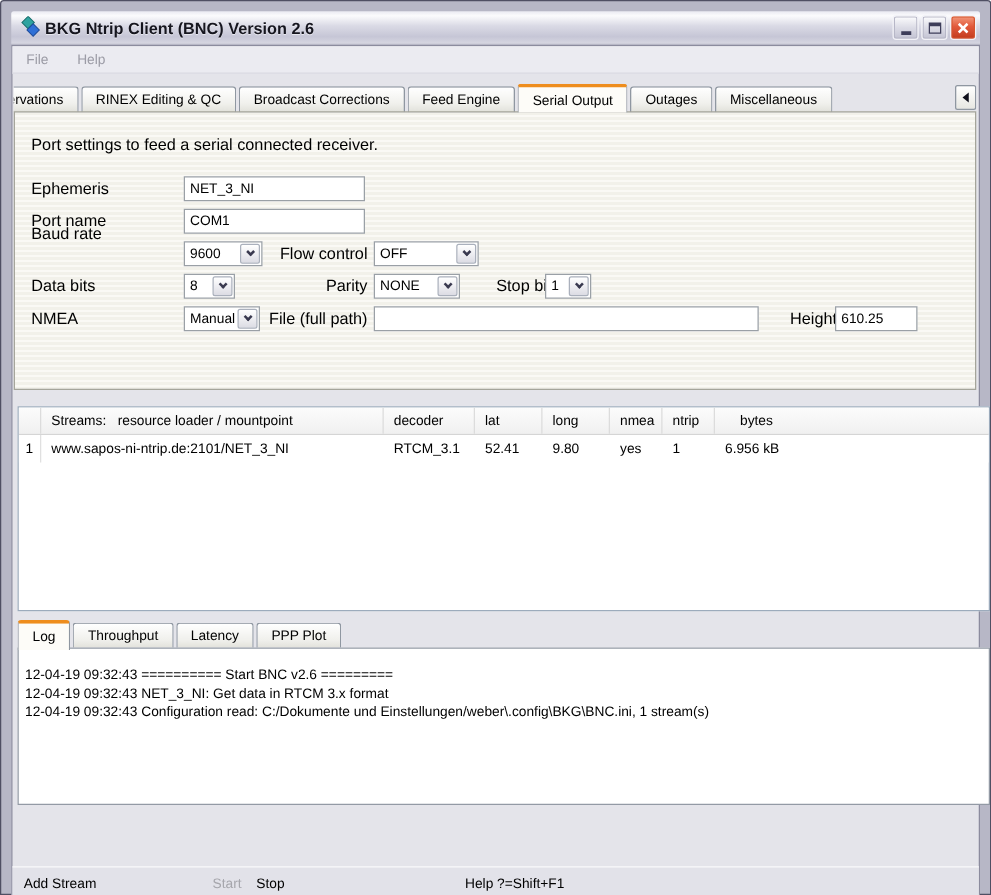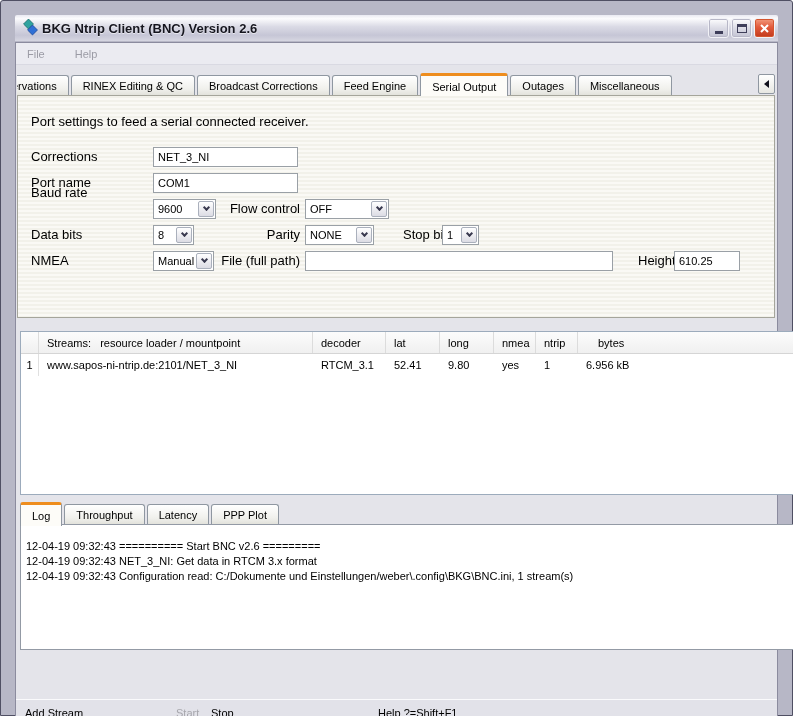--- a/index.html
+++ b/index.html
@@ -1,21 +1,21 @@
 <!DOCTYPE html>
 <html><head>
 <meta charset="utf-8">
 <style>
   * { box-sizing: border-box; margin: 0; padding: 0; font-family: "Liberation Sans", sans-serif; }
   body { background: #ffffff; }
 
   #win {
     position: relative; width: 793px; height: 716px;
     border: 1px solid #4f4f63; background: #b7b7c6;
-    padding: 14px; border-radius: 3px 3px 0 0;
+    padding: 8px; border-radius: 3px 3px 0 0;
   }
 
   
   .titlebar {
     position: relative; height: 26px; border-radius: 2px 2px 0 0;
     background: linear-gradient(180deg,#eaeaf2 0%,#fbfbfd 14%,#dadae5 45%,#c6c6d6 78%,#d6d6e1 100%);
     display: flex; align-items: center; padding: 0 3px;
   }
   .app-icon { width: 18px; height: 18px; margin: 0 3px 0 3px; }
   .title { font-size: 13px; font-weight: bold; color: #16161f; text-shadow: 0 1px 0 rgba(255,255,255,.55); }
@@ -23,21 +23,21 @@
   .wbtn { width: 21px; height: 20px; border: 1px solid #f2f2f7; border-radius: 3px;
           display: flex; align-items: center; justify-content: center; }
   .wbtn.minmax { background: linear-gradient(180deg,#fdfdfe,#dcdce6 50%,#c3c3d3); box-shadow: inset 0 0 0 1px #b7b7c7; }
   .min-glyph { width: 8px; height: 3px; background: #3e3e5a; margin-top: 9px; }
   .max-glyph { width: 10px; height: 9px; border: 1px solid #3e3e5a; border-top-width: 3px; }
   .wbtn.close { background: linear-gradient(180deg,#f29a7d 0%,#e25a3c 45%,#c43c1f 95%); box-shadow: inset 0 0 0 1px #d4552f; }
 
   
   .client { position: relative; height: 684px; margin-top: 1px; border: 1px solid #8b8b9e; background: #e4e4ea; }
   .menubar { position: absolute; left: 0; top: 0; right: 0; height: 22px; background: #ebebf1;
-             border-bottom: 1px solid #d9d9e2; display: flex; align-items: center; gap: 30px;
+             border-bottom: 1px solid #d9d9e2; display: flex; align-items: center; gap: 23px;
              padding-left: 11px; font-size: 11px; color: #9b9ba5; }
 
   
   .tabbar { position: absolute; left: 1px; right: 2px; top: 28px; height: 25px;
             display: flex; align-items: flex-end; overflow: hidden; }
   .tab { height: 21px; padding: 4px 11px 0 11px; font-size: 11px; color: #000;
          background: linear-gradient(180deg,#ffffff,#f0f0ec 65%,#e0e0d9);
          border: 1px solid #8f97a1; border-bottom: none; border-radius: 3px 3px 0 0;
          margin-right: 2px; white-space: nowrap; }
   .tab.first { margin-left: -16px; border-left: none; border-radius: 0 3px 0 0; }
@@ -133,21 +133,21 @@
         <span class="tsbtn">
             <span class="tri-left"></span>
           </span>
 
       </span>
     </div>
 
     <div class="pane">
       <div class="lbl" style="left:13px; top:20px;">Port settings to feed a serial connected receiver.</div>
 
-      <div class="lbl" style="left:13px; top:55px;">Corrections</div>
+      <div class="lbl" style="left:13px; top:55px;">Ephemeris</div>
       <input class="tf" style="left: 135px; top: 51px; width: 145px;" value="NET_3_NI">
 
       <div class="lbl" style="left:13px; top:81px;">Port name</div>
       <input class="tf" style="left: 135px; top: 77px; width: 145px;" value="COM1">
 
       <div class="lbl" style="left:13px; top:91px;">Baud rate</div>
       <div class="combo" style="left:135px; top:103px; width:63px;">
         <span class="val">9600</span>
         <span class="btn">
             <span class="chev"></span>

